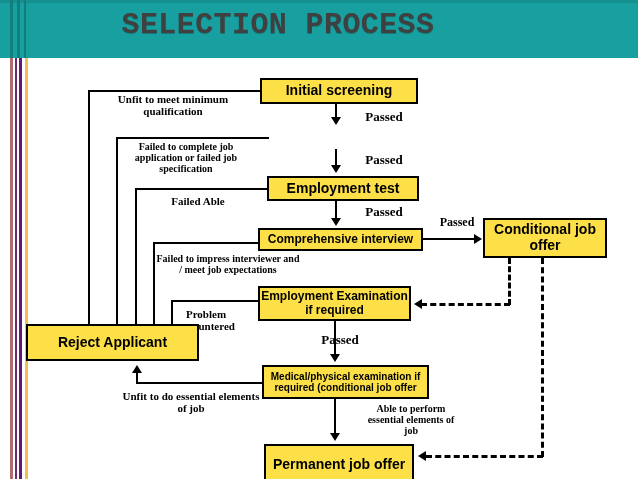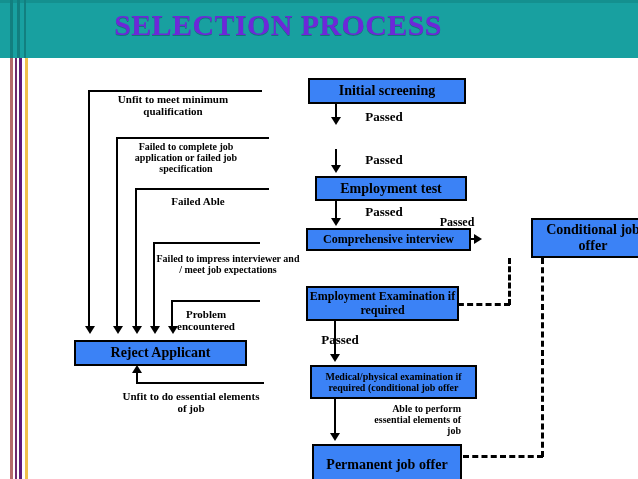--- a/index.html
+++ b/index.html
@@ -31,60 +31,59 @@
     left: 0; top: 0;
     width: 638px;
     height: 3px;
     background: #14908f;
   }
   #header-title {
     position: absolute;
     left: 0; top: 8px;
     width: 556px;
     text-align: center;
-    font-family: Liberation Serif, serif;
+    font-family: Liberation Mono, monospace;
     font-weight: bold;
     font-size: 30px;
     letter-spacing: 0.4px;
-    color: #6d28d9;
+    color: #404040;
     text-shadow: 0 1px 0 rgba(0,0,0,0.25);
   }
   .stripe-lower {
     position: absolute;
     top: 58px;
     height: 421px;
   }
   
   .node {
     position: absolute;
     box-sizing: border-box;
     border: 2px solid #000000;
-    background: #3b82f6;
-    font-family: Liberation Serif, serif;
+    background: #fde047;
+    font-family: Liberation Sans, sans-serif;
     font-weight: bold;
     color: #000000;
     display: flex;
     align-items: center;
     justify-content: center;
     text-align: center;
     line-height: 1.12;
     z-index: 6;
-    margin-left: 48px;
   }
   .label {
     position: absolute;
     font-family: "Liberation Serif", serif;
     font-weight: bold;
     color: #000000;
     text-align: center;
     line-height: 1.12;
     z-index: 5;
     white-space: pre-line;
   }
-  .label.left-align { text-align: right; }
+  .label.left-align { text-align: center; }
   .hline {
     position: absolute;
     background: #000000;
     height: 2px;
     z-index: 3;
   }
   .vline {
     position: absolute;
     background: #000000;
     width: 2px;
@@ -168,21 +167,21 @@
   </div>
 
   <div class="node" style="left:483px;top:218px;width:124px;height:40px;font-size:14px;">
     <span>Conditional job offer</span>
   </div>
 
   <div class="node" style="left:258px;top:286px;width:153px;height:35px;font-size:12px;">
     <span>Employment Examination if required</span>
   </div>
 
-  <div class="node" style="left:26px;top:340px;width:173px;height:26px;font-size:14px;">
+  <div class="node" style="left:26px;top:324px;width:173px;height:37px;font-size:14px;">
     <span>Reject Applicant</span>
   </div>
 
   <div class="node" style="left:262px;top:365px;width:167px;height:34px;font-size:10px;">
     <span>Medical/physical examination if required (conditional job offer</span>
   </div>
 
   <div class="node" style="left:264px;top:444px;width:150px;height:41px;font-size:14px;">
     <span>Permanent job offer</span>
   </div>

